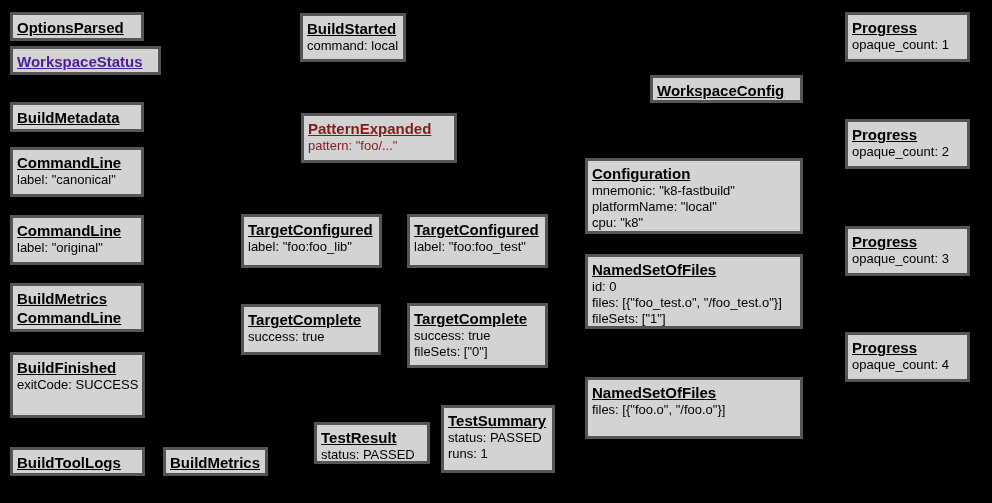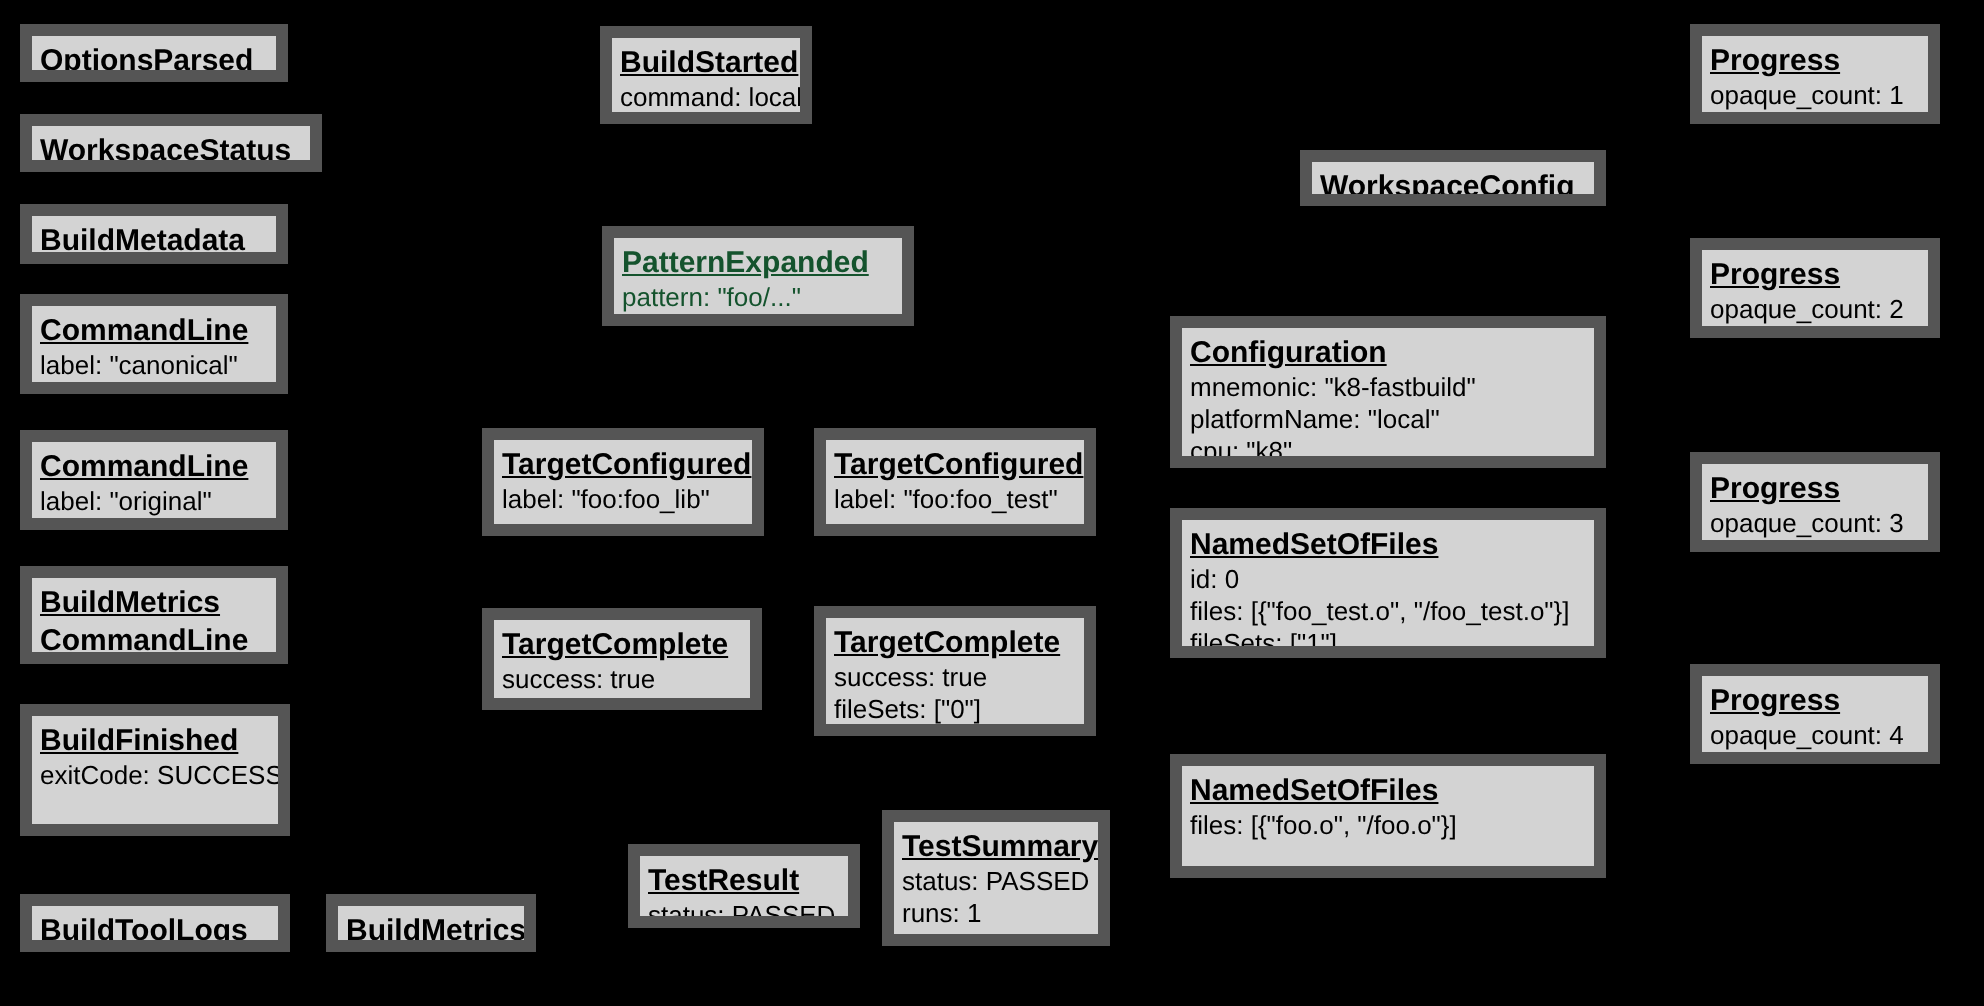--- a/index.html
+++ b/index.html
@@ -11,21 +11,21 @@
     position: relative;
     width: 992px;
     height: 503px;
     background: #000000;
     overflow: hidden;
     font-family: "Liberation Sans", "DejaVu Sans", sans-serif;
   }
   .node {
     position: absolute;
     background: #d3d3d3;
-    border: 6px solid #0c4a6e;
+    border: 3px solid #0c4a6e;
     box-sizing: border-box;
     color: #000000;
     padding: 3px 5px 2px 4px;
     overflow: hidden;
   }
   .node-title {
     font-size: 15px;
     font-weight: bold;
     text-decoration: underline;
     line-height: 19px;
@@ -38,21 +38,21 @@
     white-space: nowrap;
   }
 </style>
 </head>
 <body>
 
 <div id="diagram" style="background: rgb(0, 0, 0);">
     <div class="node" style="left: 10px; top: 12px; width: 134px; height: 29px; background: rgb(211, 211, 211); border-color: rgb(85, 85, 85); color: rgb(0, 0, 0);">
       <div class="node-title">OptionsParsed</div>
     </div>
-    <div class="node" style="left: 10px; top: 57px; width: 151px; height: 29px; background: rgb(211, 211, 211); border-color: rgb(85, 85, 85); color: #000000;">
+    <div class="node" style="left: 10px; top: 46px; width: 151px; height: 29px; background: rgb(211, 211, 211); border-color: rgb(85, 85, 85); color: #4c1d95;">
       <div class="node-title">WorkspaceStatus</div>
     </div>
     <div class="node" style="left: 10px; top: 102px; width: 134px; height: 30px; background: rgb(211, 211, 211); border-color: rgb(85, 85, 85); color: rgb(0, 0, 0);">
       <div class="node-title">BuildMetadata</div>
     </div>
     <div class="node" style="left: 10px; top: 147px; width: 134px; height: 50px; background: rgb(211, 211, 211); border-color: rgb(85, 85, 85); color: rgb(0, 0, 0);">
       <div class="node-title">CommandLine</div>
       <div class="node-field">label: "canonical"</div>
     </div>
     <div class="node" style="left: 10px; top: 215px; width: 134px; height: 50px; background: rgb(211, 211, 211); border-color: rgb(85, 85, 85); color: rgb(0, 0, 0);">
@@ -70,21 +70,21 @@
     <div class="node" style="left: 10px; top: 447px; width: 135px; height: 29px; background: rgb(211, 211, 211); border-color: rgb(85, 85, 85); color: rgb(0, 0, 0);">
       <div class="node-title">BuildToolLogs</div>
     </div>
     <div class="node" style="left: 163px; top: 447px; width: 105px; height: 29px; background: rgb(211, 211, 211); border-color: rgb(85, 85, 85); color: rgb(0, 0, 0);">
       <div class="node-title">BuildMetrics</div>
     </div>
     <div class="node" style="left: 300px; top: 13px; width: 106px; height: 49px; background: rgb(211, 211, 211); border-color: rgb(85, 85, 85); color: rgb(0, 0, 0);">
       <div class="node-title">BuildStarted</div>
       <div class="node-field">command: local</div>
     </div>
-    <div class="node" style="left: 301px; top: 113px; width: 156px; height: 50px; background: rgb(211, 211, 211); border-color: rgb(85, 85, 85); color: #14532d;">
+    <div class="node" style="left: 301px; top: 113px; width: 156px; height: 50px; background: rgb(211, 211, 211); border-color: rgb(85, 85, 85); color: #7f1d1d;">
       <div class="node-title">PatternExpanded</div>
       <div class="node-field">pattern: "foo/..."</div>
     </div>
     <div class="node" style="left: 241px; top: 214px; width: 141px; height: 54px; background: rgb(211, 211, 211); border-color: rgb(85, 85, 85); color: rgb(0, 0, 0);">
       <div class="node-title">TargetConfigured</div>
       <div class="node-field">label: "foo:foo_lib"</div>
     </div>
     <div class="node" style="left: 407px; top: 214px; width: 141px; height: 54px; background: rgb(211, 211, 211); border-color: rgb(85, 85, 85); color: rgb(0, 0, 0);">
       <div class="node-title">TargetConfigured</div>
       <div class="node-field">label: "foo:foo_test"</div>

